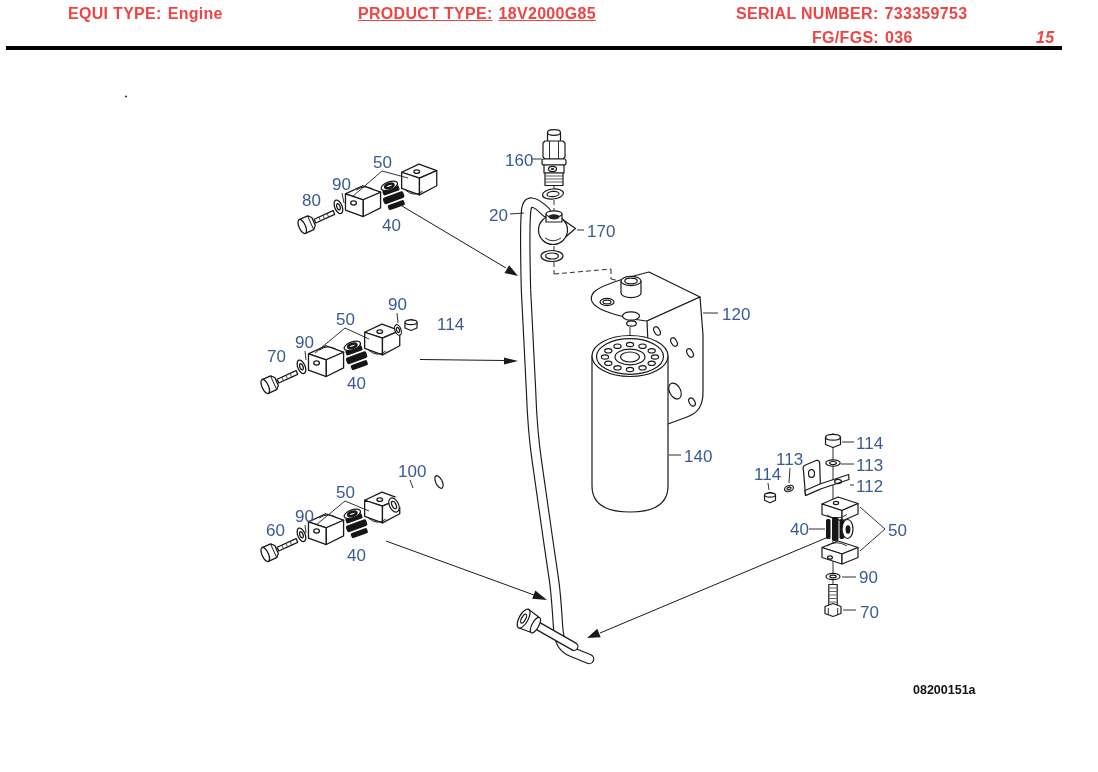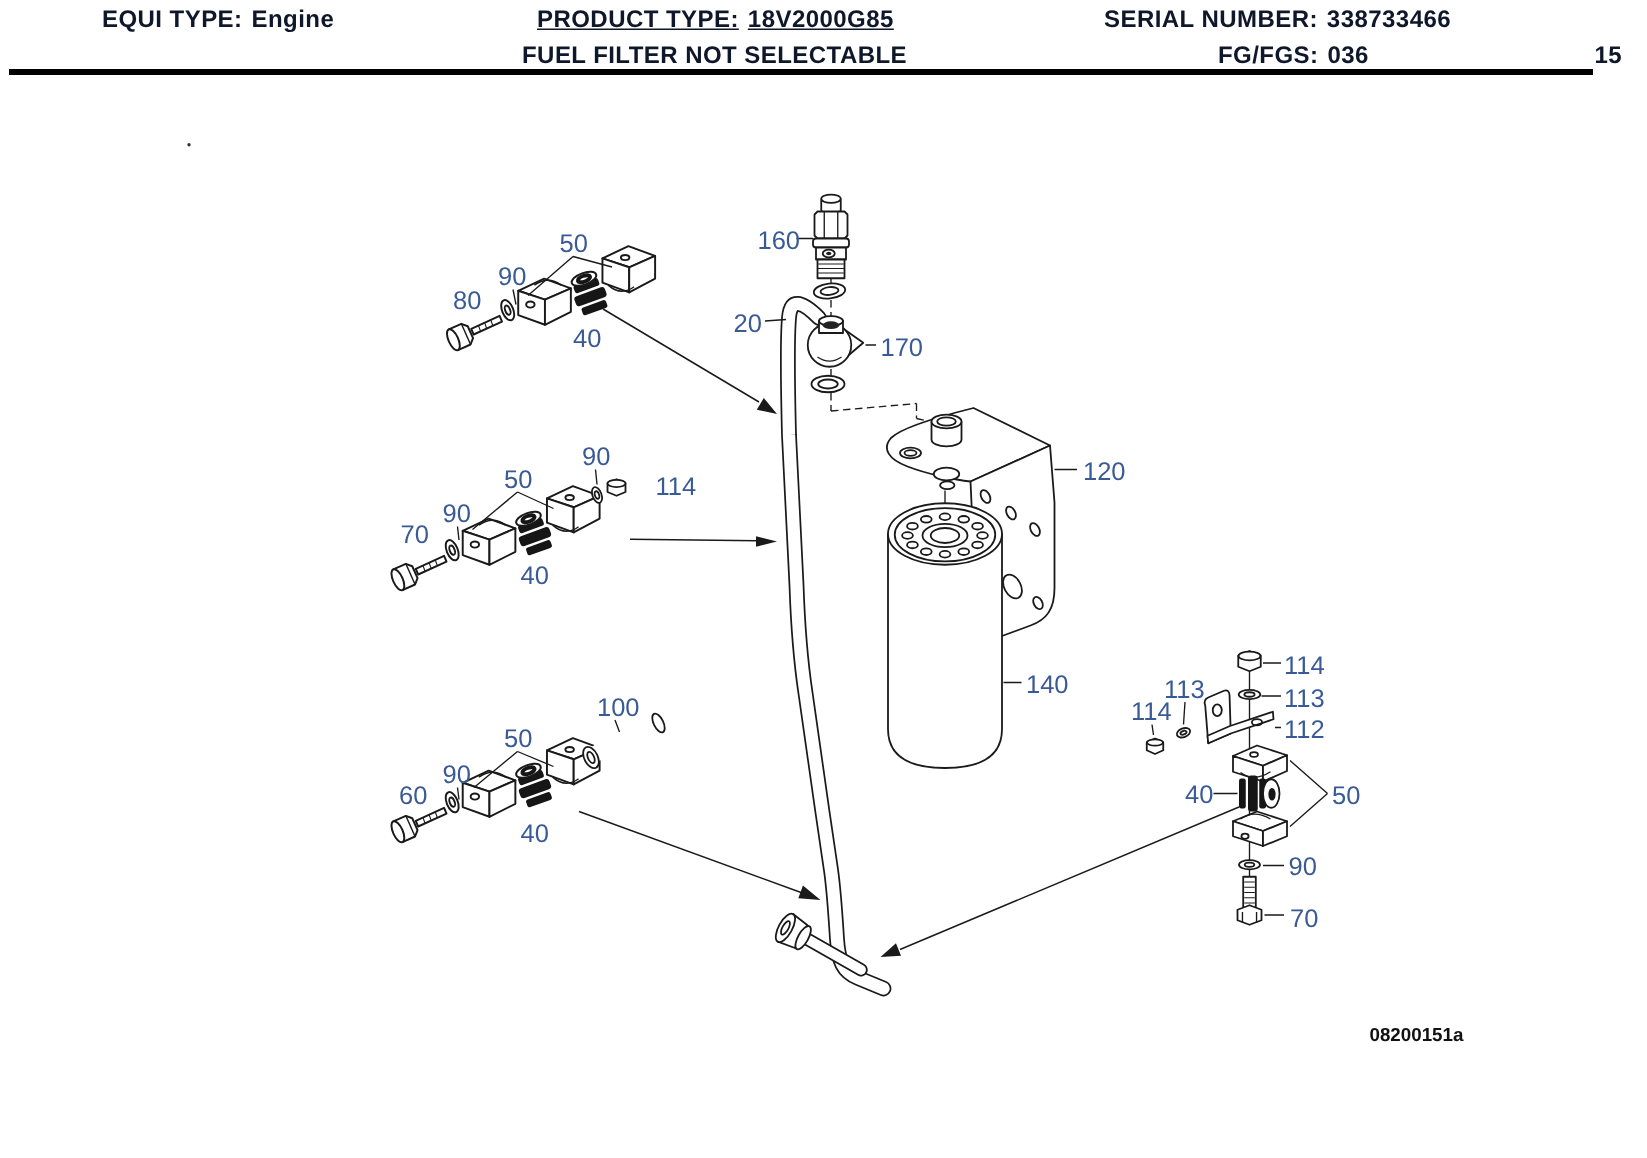--- a/index.html
+++ b/index.html
@@ -1,18 +1,18 @@
 <!DOCTYPE html>
 <html><head>
 <meta charset="utf-8">
 <style>
   html,body{margin:0;padding:0;background:#fff;}
   #stage{position:relative;width:1098px;height:772px;background:#ffffff;overflow:hidden;
          font-family:"Liberation Sans",sans-serif;}
-  .hdr{position:absolute;font:bold 16px "Liberation Sans",sans-serif;color:#0f172a;
+  .hdr{position:absolute;font:bold 16px "Liberation Sans",sans-serif;color:#ef4444;
        letter-spacing:.3px;white-space:nowrap;}
   .hdr b{font-weight:bold;margin-right:6px;}
   #rule{position:absolute;left:6px;top:46px;width:1056px;height:4px;background:#000;}
   svg{position:absolute;left:0;top:0;}
   .p{fill:#fff;stroke:#1a1a1a;stroke-width:1.2;stroke-linejoin:round;}
   .ln{fill:none;stroke:#1a1a1a;stroke-width:1.2;stroke-linejoin:round;}
   .thin{fill:none;stroke:#1a1a1a;stroke-width:.9;}
   .hatch{fill:none;stroke:#1a1a1a;stroke-width:.7;}
   .dk{fill:#161616;stroke:none;}
   .dash{fill:none;stroke:#1a1a1a;stroke-width:.9;stroke-dasharray:5 3;}
@@ -25,24 +25,23 @@
   .co{font:17px "Liberation Sans",sans-serif;fill:#3a5a96;}
   .dwg{font:bold 12.5px "Liberation Sans",sans-serif;fill:#111;}
 </style>
 </head>
 <body>
 
 <div id="stage">
 
   <div class="hdr" style="left:68px;top:5px;"><b>EQUI TYPE:</b><span>Engine</span></div>
   <div class="hdr" style="left:358px;top:5px;text-decoration:underline;"><b>PRODUCT TYPE:</b><span>18V2000G85</span></div>
-  <div class="hdr" style="left:736px;top:5px;"><b>SERIAL NUMBER:</b><span>338733466</span></div>
-  <div class="hdr" style="left:348px;top:29px;">FUEL FILTER NOT SELECTABLE</div>
+  <div class="hdr" style="left:736px;top:5px;"><b>SERIAL NUMBER:</b><span>733359753</span></div>
   <div class="hdr" style="left:812px;top:29px;"><b>FG/FGS:</b><span>036</span></div>
-  <div class="hdr" style="left:1063px;top:29px;">15</div>
+  <div class="hdr" style="left:1036px;top:29px;font-style:italic;">15</div>
   <div id="rule"></div>
 
   <svg width="1098" height="772" viewBox="0 0 1098 772">
 
     <defs>
 
       <g id="lasm">
 
         <g>
           <path class="p" d="M8,-22 L24,-29.5 L40.5,-23.5 L24.5,-16.5 Z"></path>

